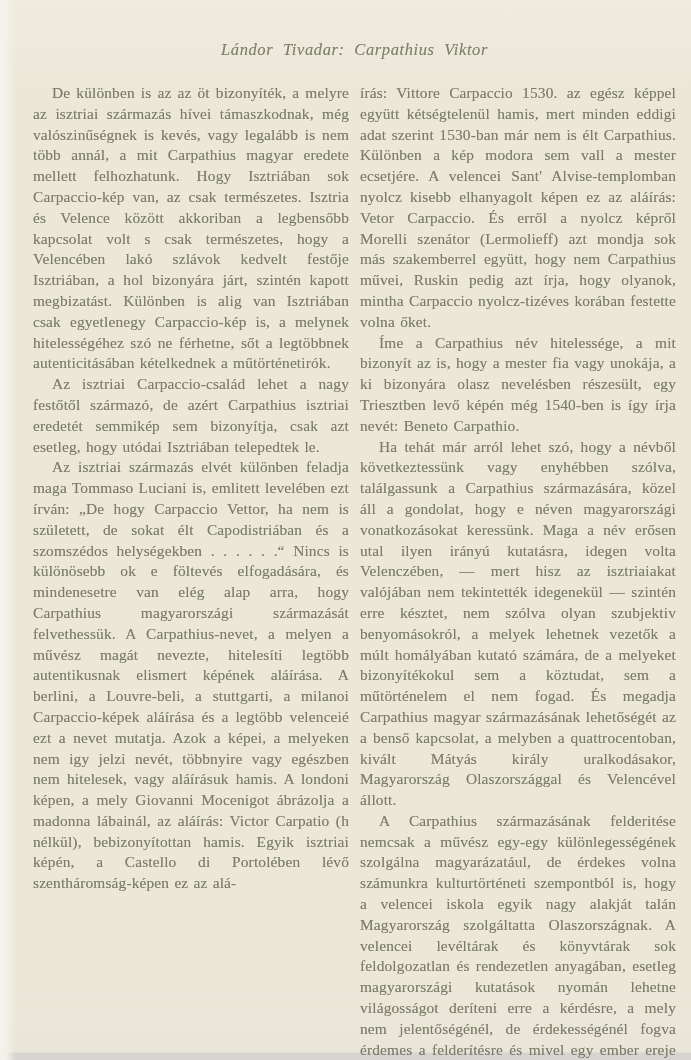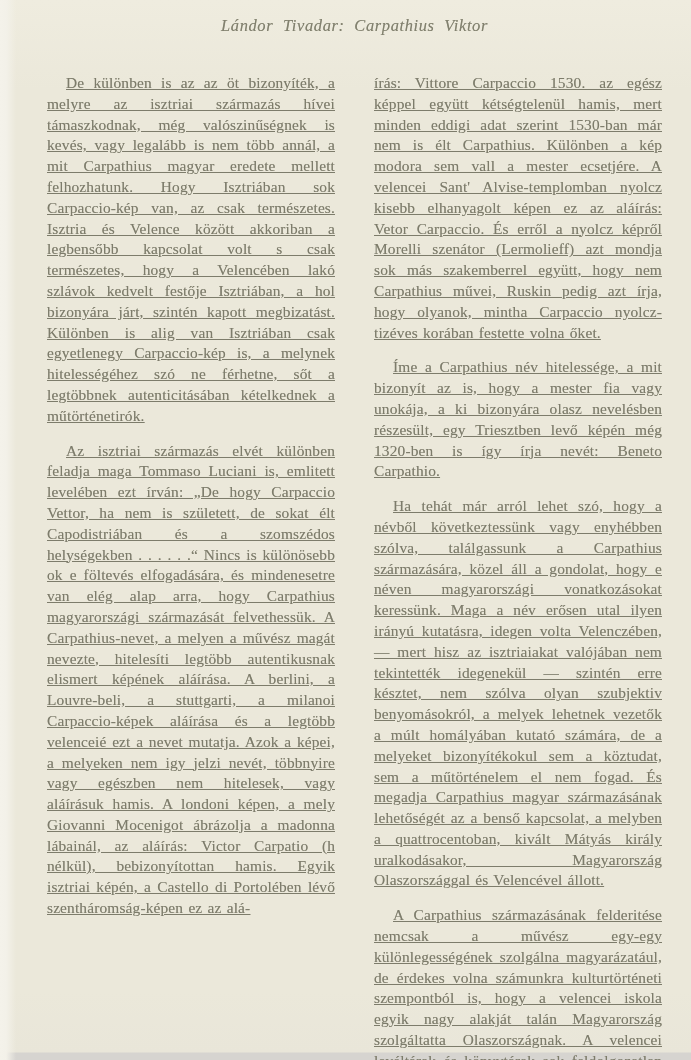--- a/index.html
+++ b/index.html
@@ -9,61 +9,61 @@
       linear-gradient(90deg, #f4f2ea 0px, #f3f1e9 6px, rgba(243,241,233,0) 16px),
       linear-gradient(0deg, #d6d4d0 0px, #d6d4d0 7px, #e9e6d9 8px, rgba(233,230,217,0) 70px),
       linear-gradient(180deg, #efecdf 0px, rgba(239,236,223,0) 90px),
       #ebe8da;
     font-family: "Liberation Serif", "DejaVu Serif", serif;
     color: #7d7c6b;
   }
   .page {
     box-sizing: border-box;
     width: 691px; height: 888px;
-    padding: 16px 15px 0 33px;
+    padding: 40px 15px 0 33px;
     border-radius: 14px;
   }
   .running-header {
     text-align: center;
     font-style: italic;
     font-size: 16.5px;
     letter-spacing: 0.6px;
     word-spacing: 5px;
     color: #82816f;
     margin: 0 0 23px 0;
     text-shadow: 0 0 0.5px rgba(130,129,111,0.55);
   }
   .columns { display: flex; gap: 11px; }
   .col { width: 316px; }
   .para {
-    margin: 14px;
+    margin: 0;
     font-size: 15.4px;
     line-height: 20.8px;
     text-align: justify;
     letter-spacing: 0.15px;
     word-spacing: 1.2px;
     color: #7d7c6b;
     text-shadow: 0 0 0.5px rgba(125,124,107,0.5);
-    text-decoration: underline;
   }
   .para.indent { text-indent: 19px; }
 </style>
 </head>
 <body>
 
 <div class="page">
   <div class="running-header">Lándor Tivadar: Carpathius Viktor</div>
 
   <div class="columns">
     <div class="col">
       <p class="para indent">De különben is az az öt bizonyíték, a melyre az isztriai származás hívei támaszkodnak, még valószinűségnek is kevés, vagy legalább is nem több annál, a mit Carpathius magyar eredete mellett felhozhatunk. Hogy Isztriában sok Carpaccio-kép van, az csak természetes. Isztria és Velence között akkoriban a legbensőbb kapcsolat volt s csak természetes, hogy a Velencében lakó szlávok kedvelt festője Isztriában, a hol bizonyára járt, szintén kapott megbizatást. Különben is alig van Isztriában csak egyetlenegy Carpaccio-kép is, a melynek hitelességéhez szó ne férhetne, sőt a legtöbbnek autenticitásában kételkednek a műtörténetirók.</p>
+      <p class="para indent">Az isztriai Carpaccio-család lehet a nagy festőtől származó, de azért Carpathius isztriai eredetét semmikép sem bizonyítja, csak azt esetleg, hogy utódai Isztriában telepedtek le.</p>
       <p class="para indent">Az isztriai származás elvét különben feladja maga Tommaso Luciani is, emlitett levelében ezt írván: „De hogy Carpaccio Vettor, ha nem is született, de sokat élt Capodistriában és a szomszédos helységekben . . . . . .“ Nincs is különösebb ok e föltevés elfogadására, és mindenesetre van elég alap arra, hogy Carpathius magyarországi származását felvethessük. A Carpathius-nevet, a melyen a művész magát nevezte, hitelesíti legtöbb autentikusnak elismert képének aláírása. A berlini, a Louvre-beli, a stuttgarti, a milanoi Carpaccio-képek aláírása és a legtöbb velenceié ezt a nevet mutatja. Azok a képei, a melyeken nem igy jelzi nevét, többnyire vagy egészben nem hitelesek, vagy aláírásuk hamis. A londoni képen, a mely Giovanni Mocenigot ábrázolja a madonna lábainál, az aláírás: Victor Carpatio (h nélkül), bebizonyítottan hamis. Egyik isztriai képén, a Castello di Portolében lévő szentháromság-képen ez az alá-</p>
     </div>
 
     <div class="col">
       <p class="para">írás: Vittore Carpaccio 1530. az egész képpel együtt kétségtelenül hamis, mert minden eddigi adat szerint 1530-ban már nem is élt Carpathius. Különben a kép modora sem vall a mester ecsetjére. A velencei Sant' Alvise-templomban nyolcz kisebb elhanyagolt képen ez az aláírás: Vetor Carpaccio. És erről a nyolcz képről Morelli szenátor (Lermolieff) azt mondja sok más szakemberrel együtt, hogy nem Carpathius művei, Ruskin pedig azt írja, hogy olyanok, mintha Carpaccio nyolcz-tizéves korában festette volna őket.</p>
-      <p class="para indent">Íme a Carpathius név hitelessége, a mit bizonyít az is, hogy a mester fia vagy unokája, a ki bizonyára olasz nevelésben részesült, egy Triesztben levő képén még 1320-ben is így írja nevét: Beneto Carpathio.</p>
+      <p class="para indent">Íme a Carpathius név hitelessége, a mit bizonyít az is, hogy a mester fia vagy unokája, a ki bizonyára olasz nevelésben részesült, egy Triesztben levő képén még 1540-ben is így írja nevét: Beneto Carpathio.</p>
       <p class="para indent">Ha tehát már arról lehet szó, hogy a névből következtessünk vagy enyhébben szólva, találgassunk a Carpathius származására, közel áll a gondolat, hogy e néven magyarországi vonatkozásokat keressünk. Maga a név erősen utal ilyen irányú kutatásra, idegen volta Velenczében, — mert hisz az isztriaiakat valójában nem tekintették idegenekül — szintén erre késztet, nem szólva olyan szubjektiv benyomásokról, a melyek lehetnek vezetők a múlt homályában kutató számára, de a melyeket bizonyítékokul sem a köztudat, sem a műtörténelem el nem fogad. És megadja Carpathius magyar származásának lehetőségét az a benső kapcsolat, a melyben a quattrocentoban, kivált Mátyás király uralkodásakor, Magyarország Olaszországgal és Velencével állott.</p>
       <p class="para indent">A Carpathius származásának felderitése nemcsak a művész egy-egy különlegességének szolgálna magyarázatául, de érdekes volna számunkra kulturtörténeti szempontból is, hogy a velencei iskola egyik nagy alakját talán Magyarország szolgáltatta Olaszországnak. A velencei levéltárak és könyvtárak sok feldolgozatlan és rendezetlen anyagában, esetleg magyarországi kutatások nyomán lehetne világosságot deríteni erre a kérdésre, a mely nem jelentőségénél, de érdekességénél fogva érdemes a felderítésre és mivel egy ember ereje talán kevés is rá, sokak érdeklődésére.</p>
 
     </div>
   </div>
 </div>
 
 </body></html>

